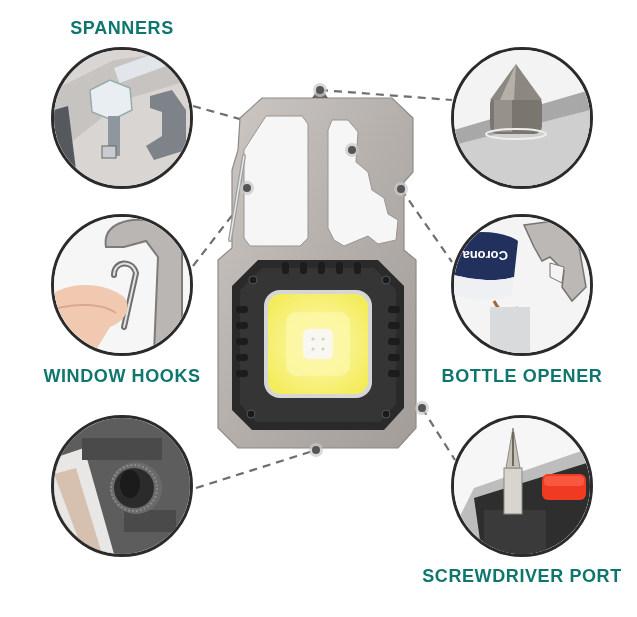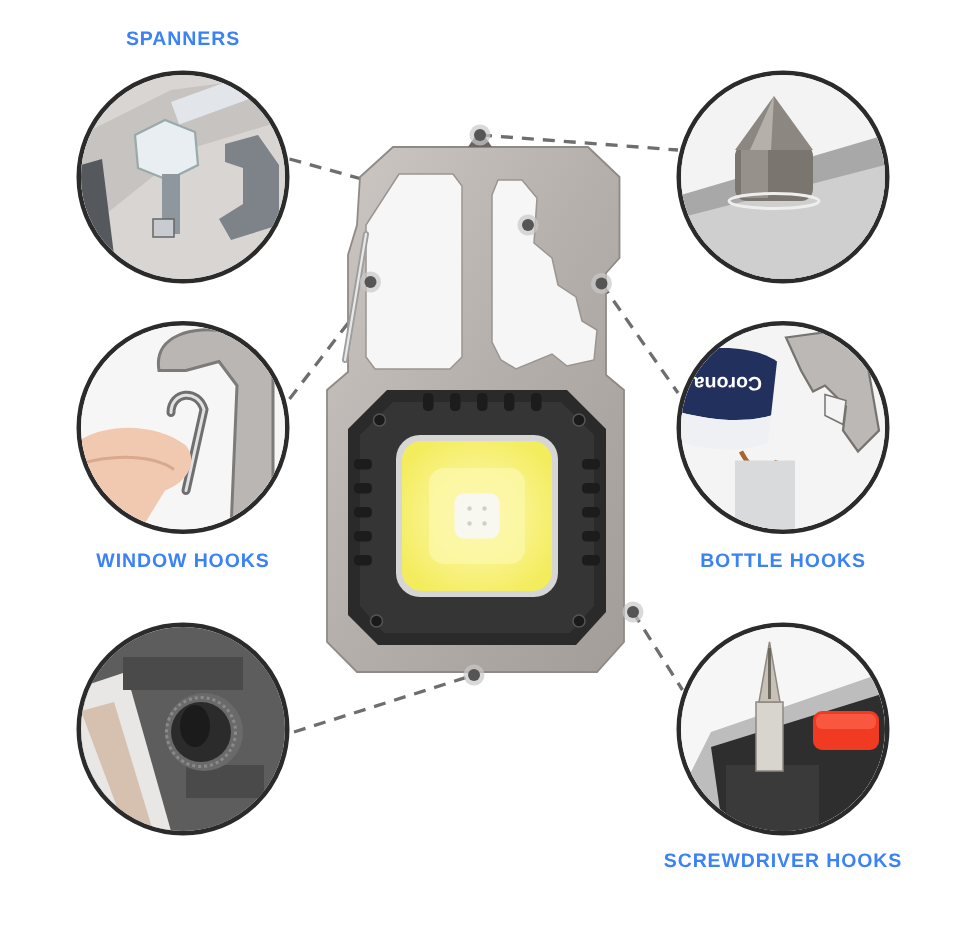--- a/index.html
+++ b/index.html
@@ -1,20 +1,20 @@
 <!DOCTYPE html>
 <html><head>
 <meta charset="utf-8">
 <style>
   * { box-sizing: border-box; margin: 0; padding: 0; }
   html, body { width: 637px; height: 617px; background: #ffffff; overflow: hidden; }
   body { position: relative; font-family: "Liberation Sans", "DejaVu Sans", sans-serif; }
   .canvas { position: absolute; left: 0; top: 0; width: 637px; height: 617px; }
   .label {
-    position: absolute; font-weight: 700; font-size: 13px; color: #3b82f6;
+    position: absolute; font-weight: 700; font-size: 18px; color: #0f766e;
     letter-spacing: 0.6px; white-space: nowrap; transform: translateX(-50%);
   }
   .callout {
     position: absolute; width: 142px; height: 142px; border-radius: 50%;
     border: 3px solid #2b2b2b; overflow: hidden; background: #f1f1f1;
   }
   svg { display: block; }
 </style>
 </head>
 <body>
@@ -107,22 +107,22 @@
         <circle cx="247" cy="188" r="4" fill="#555"></circle>
       <circle cx="422" cy="408" r="7" fill="#c9c9c9" opacity="0.7"></circle>
         <circle cx="422" cy="408" r="4" fill="#555"></circle>
       <circle cx="316" cy="450" r="7" fill="#c9c9c9" opacity="0.7"></circle>
         <circle cx="316" cy="450" r="4" fill="#555"></circle>
     </g>
   </svg>
 
   <div class="label" style="left:122px;top:18px;">SPANNERS</div>
   <div class="label" style="left:122px;top:366px;">WINDOW HOOKS</div>
-  <div class="label" style="left:522px;top:366px;">BOTTLE HOOKS</div>
-  <div class="label" style="left:522px;top:566px;">SCREWDRIVER HOOKS</div>
+  <div class="label" style="left:522px;top:366px;">BOTTLE OPENER</div>
+  <div class="label" style="left:522px;top:566px;">SCREWDRIVER PORT</div>
 
   <div class="callout" style="left:51px;top:47px;">
     <svg width="136" height="136" viewBox="0 0 136 136">
       <rect width="136" height="136" fill="#d9d5d2"></rect>
       <path d="M0,40 L60,10 L136,0 L136,30 L70,50 L20,90 L0,100 Z" fill="#c7c3c0"></path>
       <polygon points="36,40 56,30 76,38 78,60 58,70 38,62" fill="#e9eef2" stroke="#9aa" stroke-width="1.5"></polygon>
       <rect x="60" y="18" width="76" height="16" fill="#e2e6ea" transform="rotate(-20 60 18)"></rect>
       <rect x="54" y="66" width="12" height="40" fill="#8f979e"></rect>
       <rect x="48" y="96" width="14" height="12" fill="#c8ccd0" stroke="#666"></rect>
       <path d="M96,46 L118,40 L132,60 L132,100 L100,110 L92,96 L108,86 L108,62 L96,58 Z" fill="#7d8389"></path>

